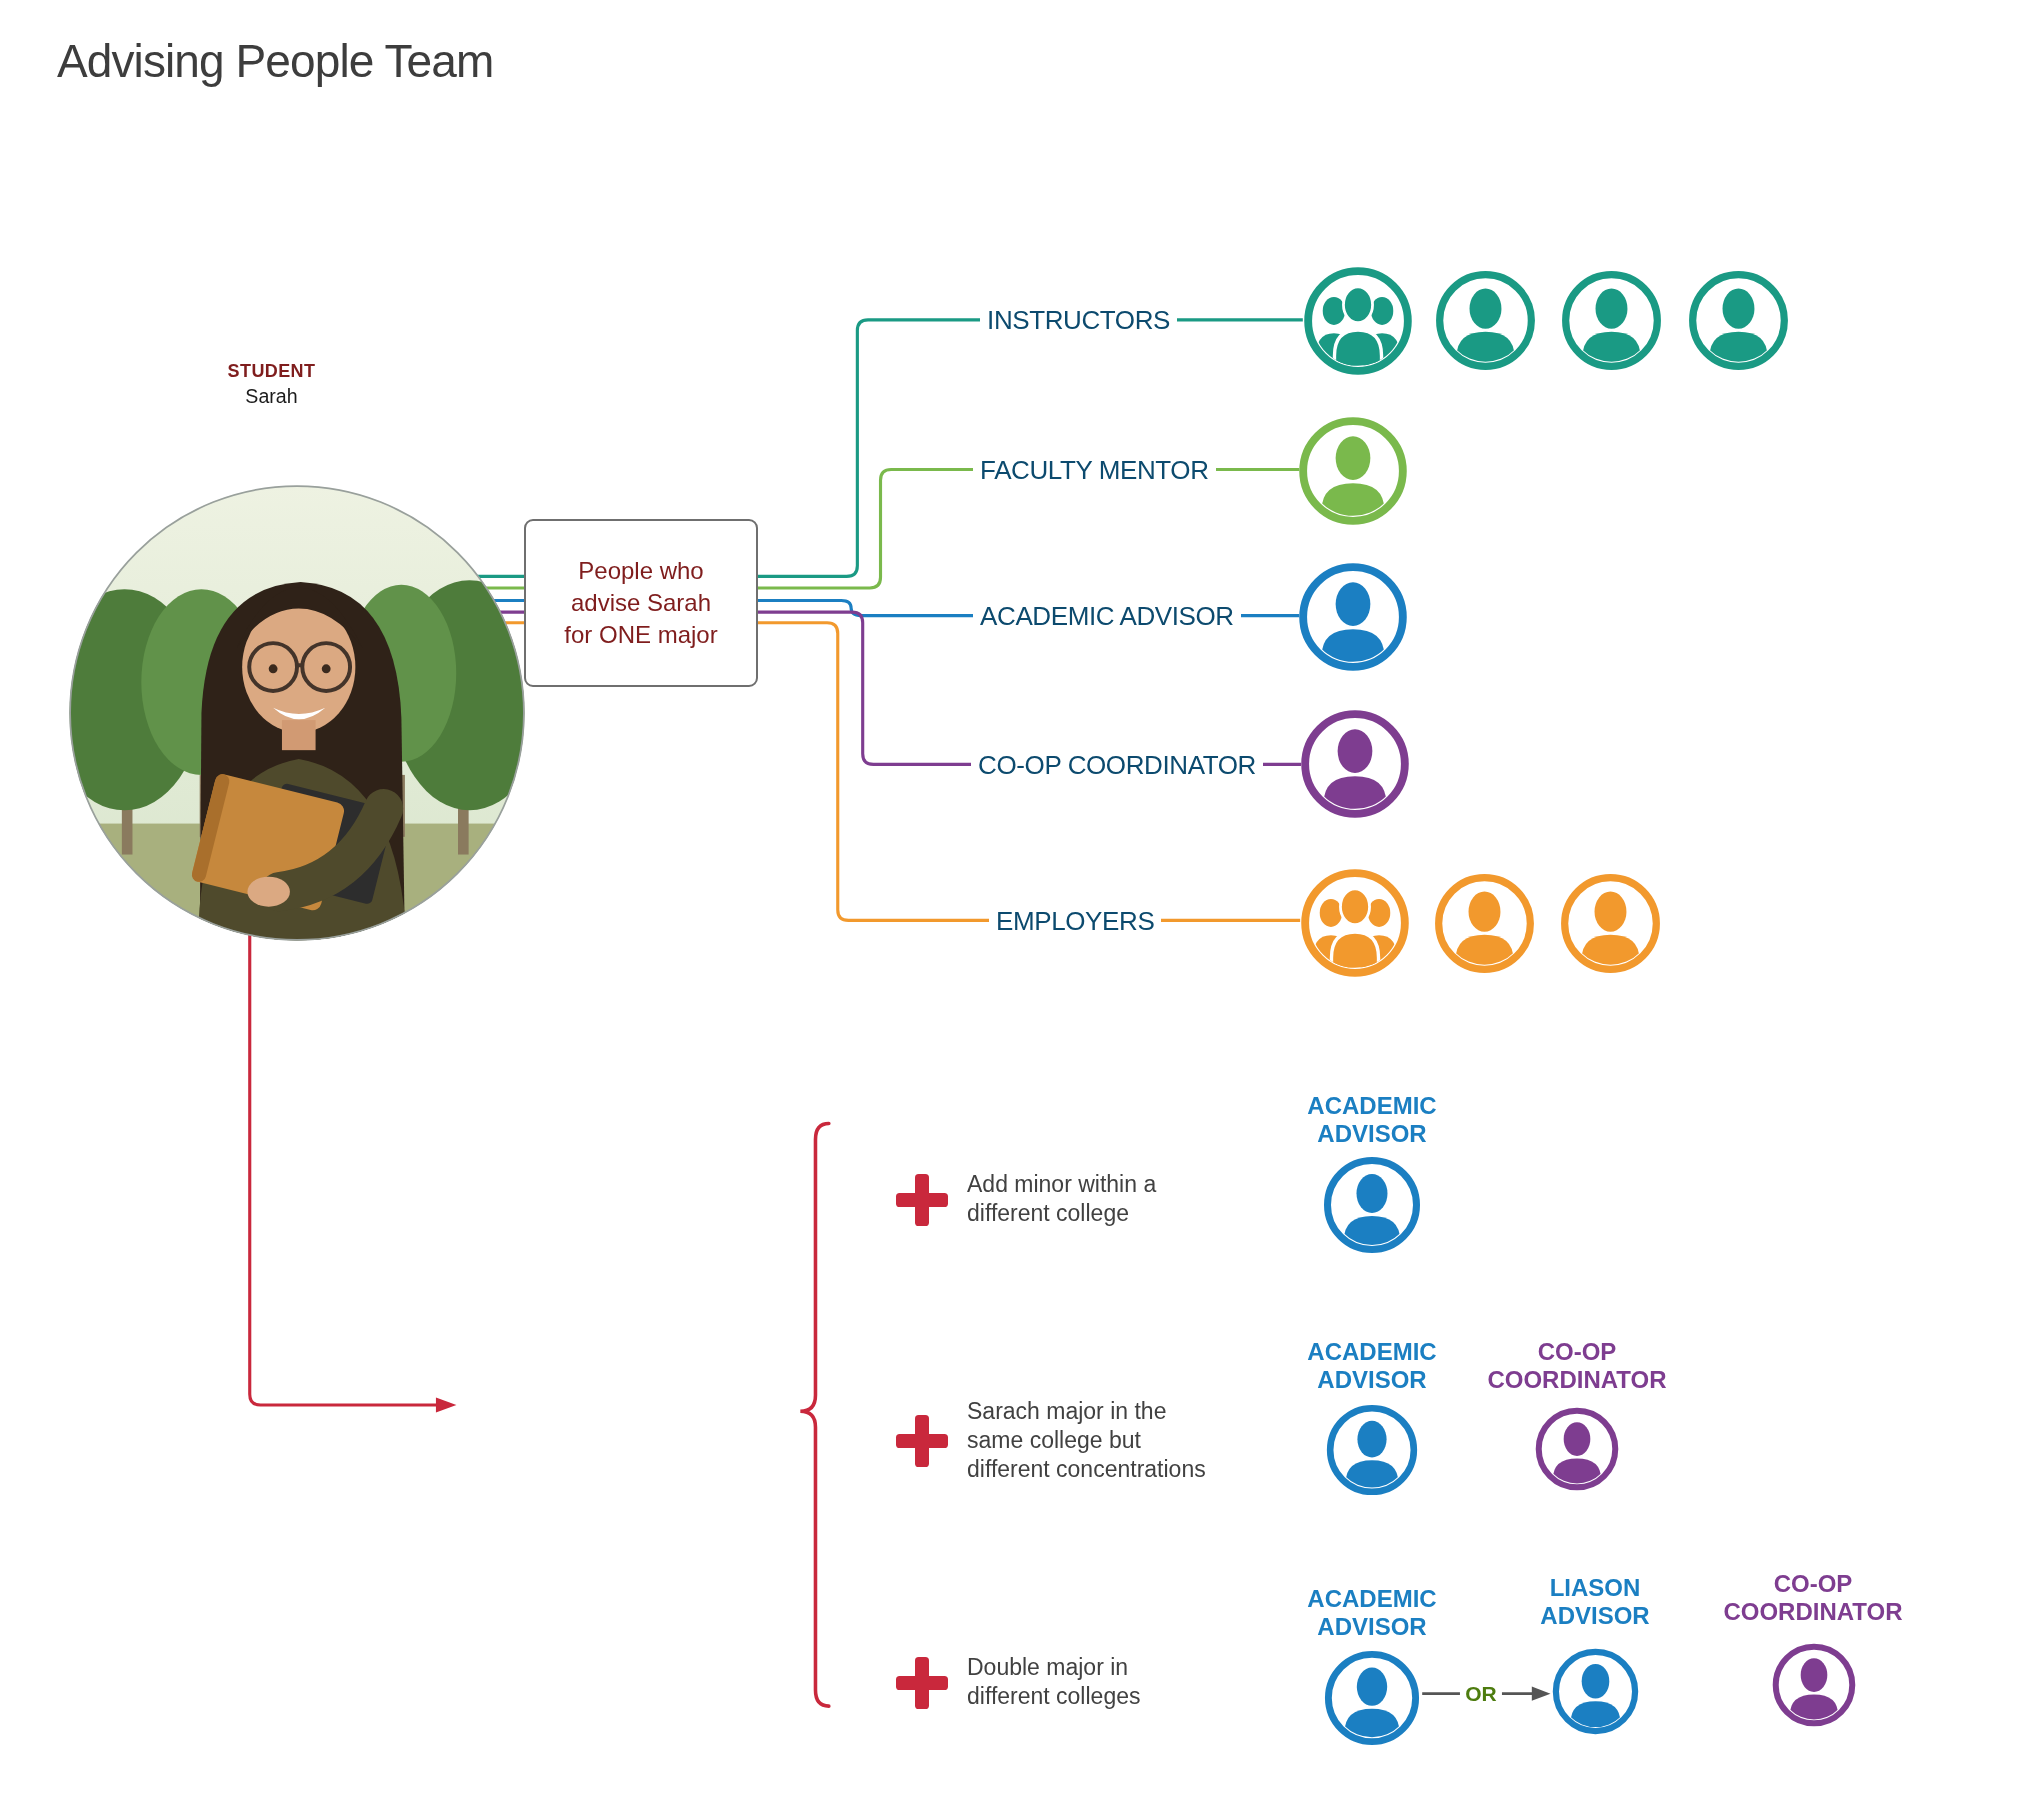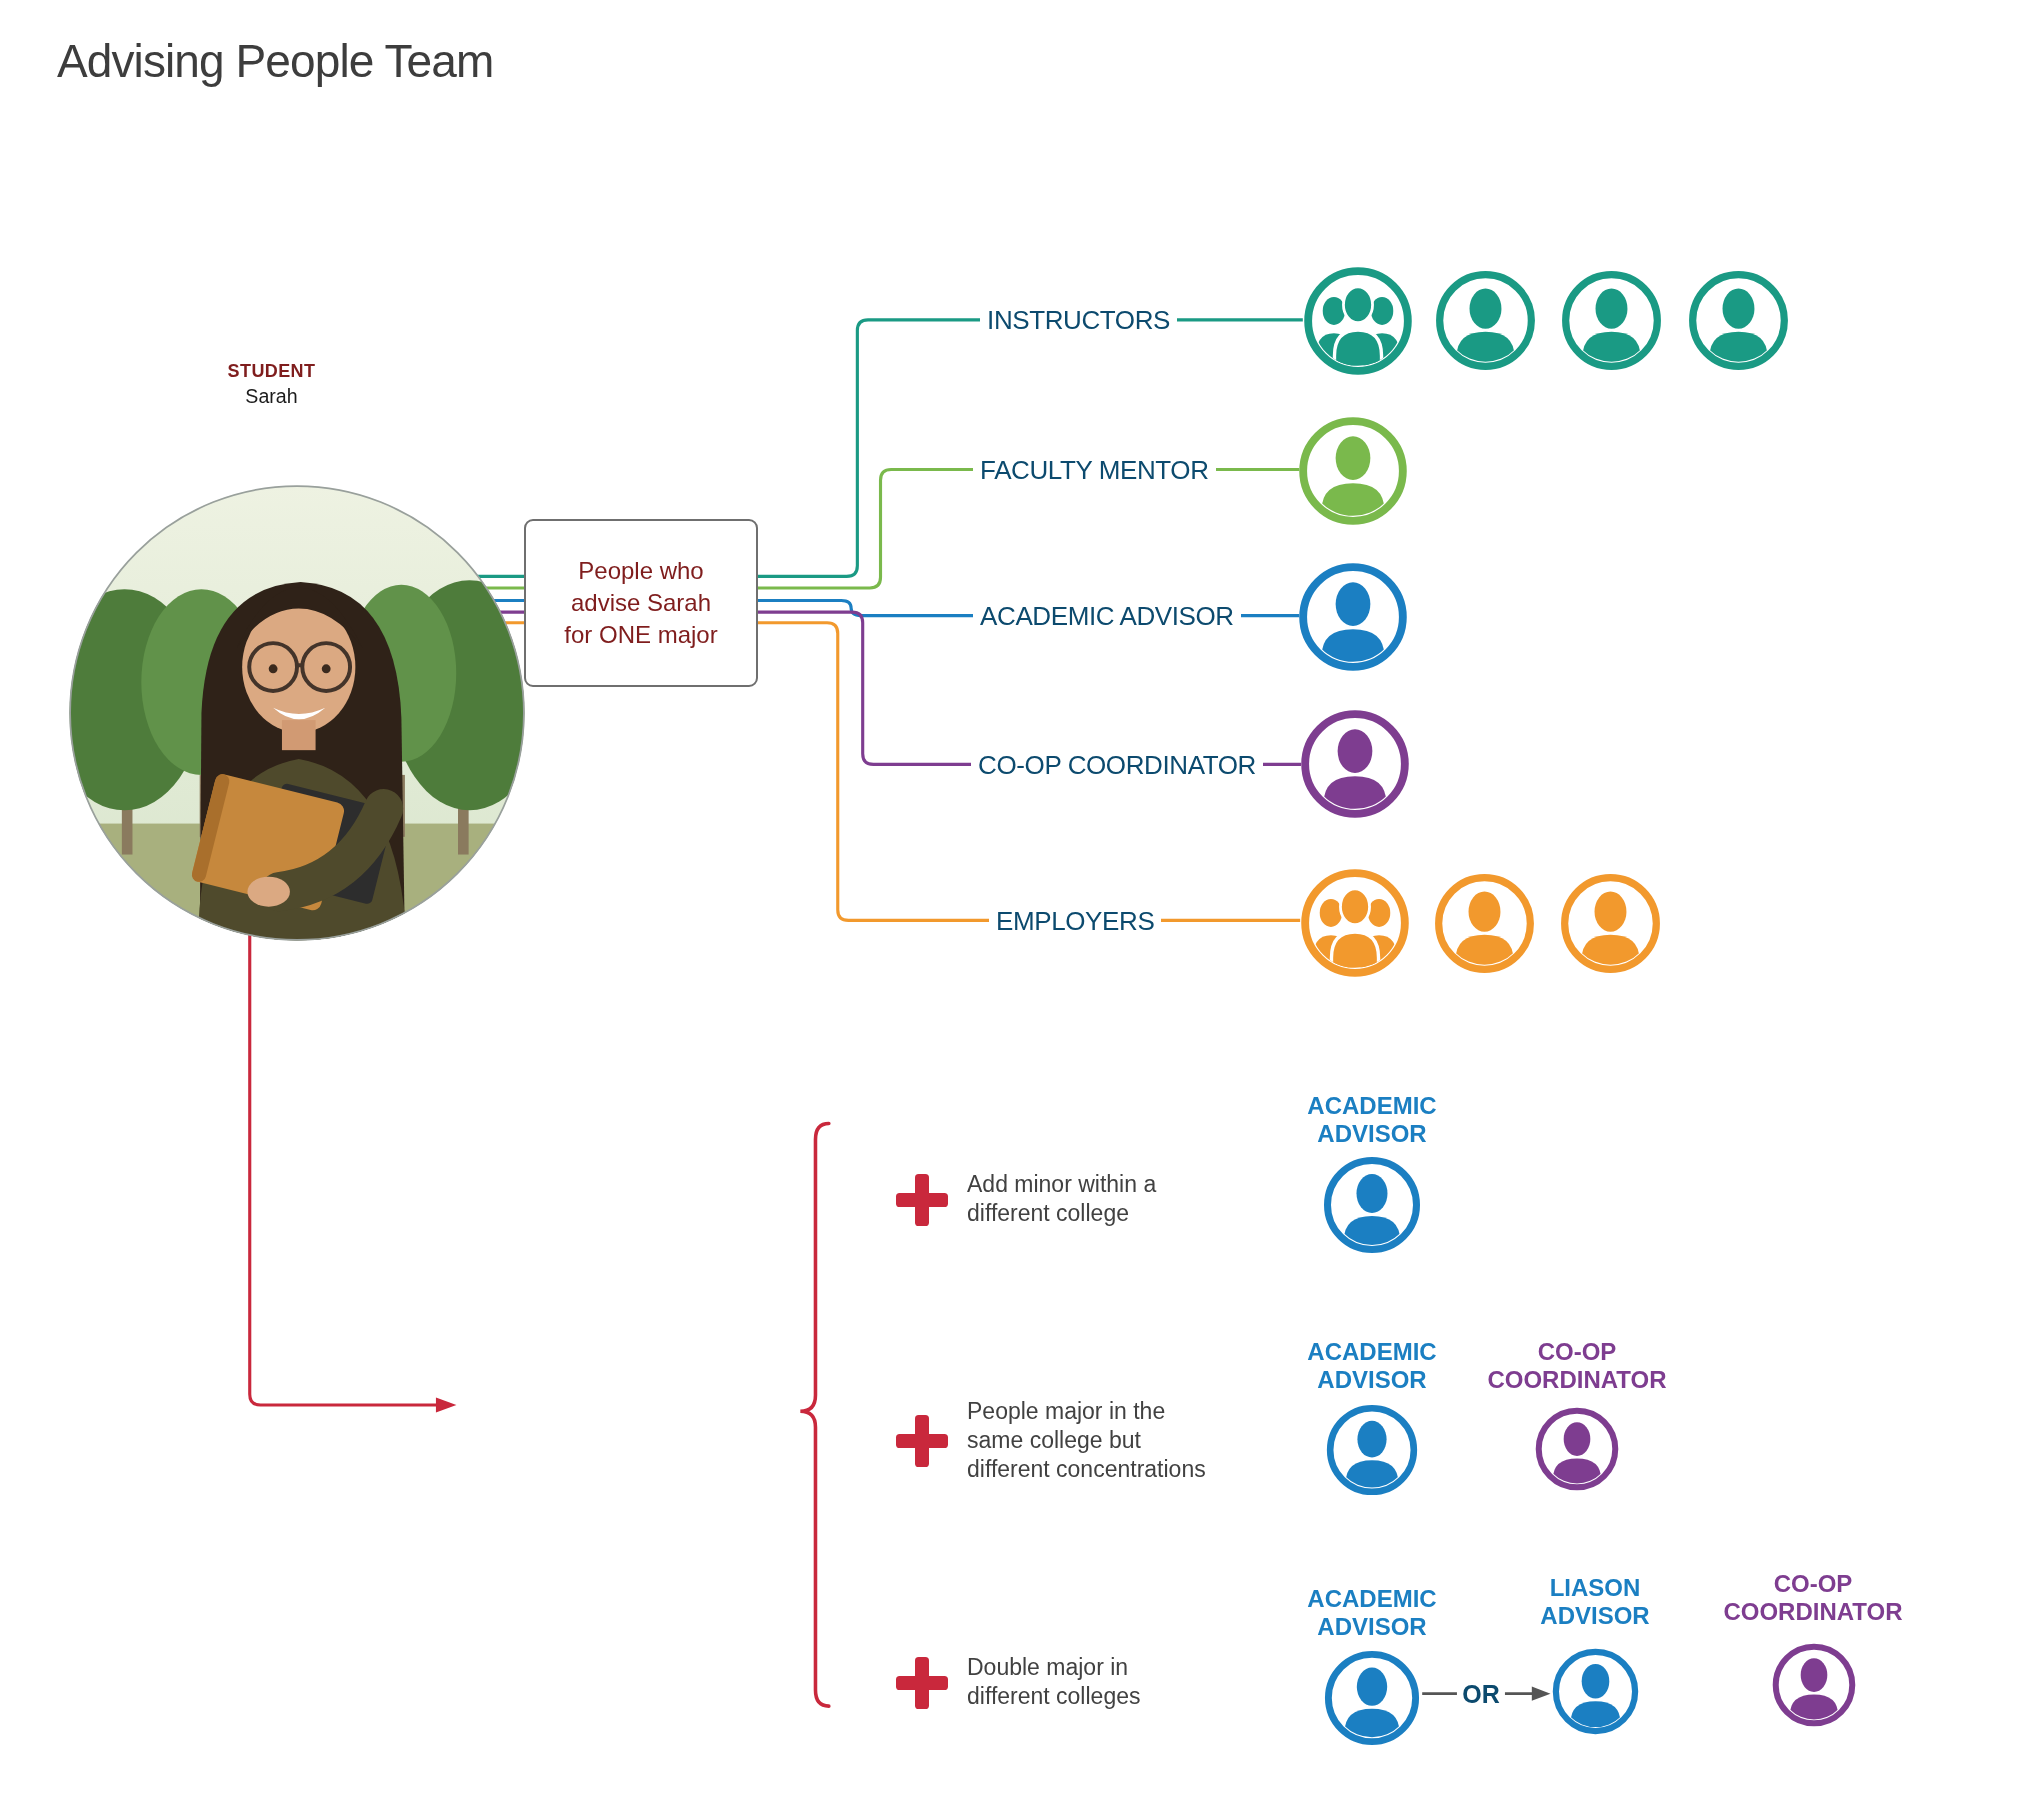--- a/index.html
+++ b/index.html
@@ -40,21 +40,21 @@
   .plus .v{left:18.7px;top:0;width:14.3px;height:52px;}
   .scenario-text{z-index:2;font-size:23px;line-height:29px;color:#414141;text-align:left;white-space:nowrap;}
   .adv-label{
     z-index:3;transform:translateX(-50%);text-align:center;font-weight:bold;font-size:24px;
     line-height:28px;white-space:nowrap;
   }
   .adv-label.c-blue{color:#1b7fc2;}
   .adv-label.c-purple{color:#7e3d90;}
   .or-label{
     z-index:3;transform:translate(-50%,-50%);background:#fff;padding:0 5.3px;
-    font-weight:bold;font-size:25px;color:#0c4a6e;white-space:nowrap;
+    font-weight:bold;font-size:21px;color:#4d7c0f;white-space:nowrap;
   }
 </style>
 </head>
 <body>
 
 <svg width="0" height="0" style="position:absolute" aria-hidden="true">
   <defs>
     <clipPath id="clip-inner">
         <circle cx="50" cy="50" r="40"></circle>
       </clipPath>
@@ -221,21 +221,21 @@
   </div>
   <svg class="picon c-blue" style="left:1322px;top:1155px;width:100px;height:100px;" viewBox="0 0 112 112" width="100" height="100">
       <use href="#sym-person"></use>
     </svg>
 
   <div class="abs plus" style="left:896px;top:1415px;">
       <span class="h"></span>
       <span class="v"></span>
     </div>
   <div class="abs scenario-text" style="left:967px;top:1397px;">
-    <div>People major in the</div>
+    <div>Sarach major in the</div>
     <div>same college but</div>
     <div>different concentrations</div>
   </div>
   <div class="abs adv-label c-blue" style="left:1372px;top:1338px;">
     <div>ACADEMIC</div>
     <div>ADVISOR</div>
   </div>
   <svg class="picon c-blue" style="left:1325px;top:1403px;width:94px;height:94px;" viewBox="0 0 106 106" width="94" height="94">
       <use href="#sym-person"></use>
     </svg>

